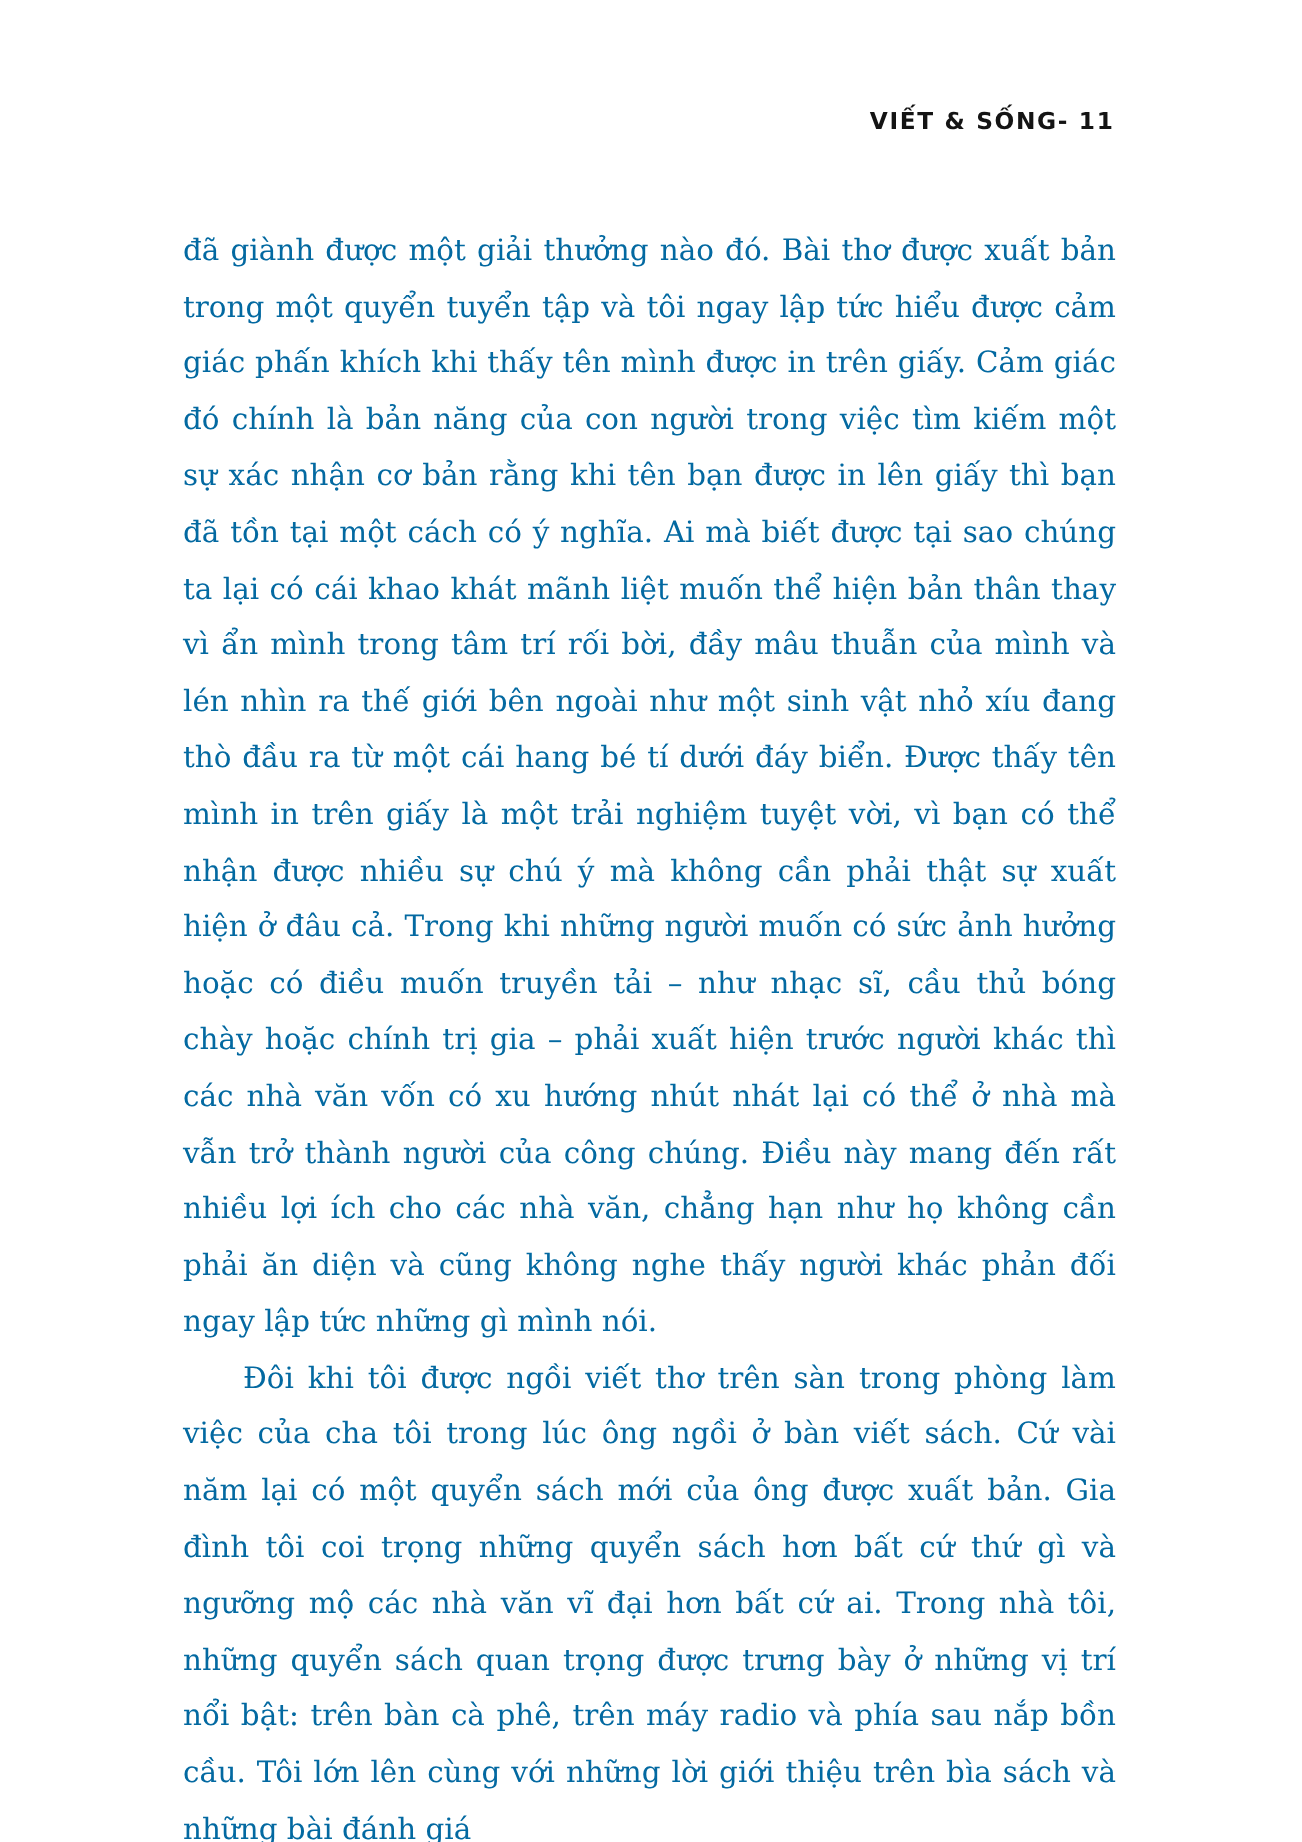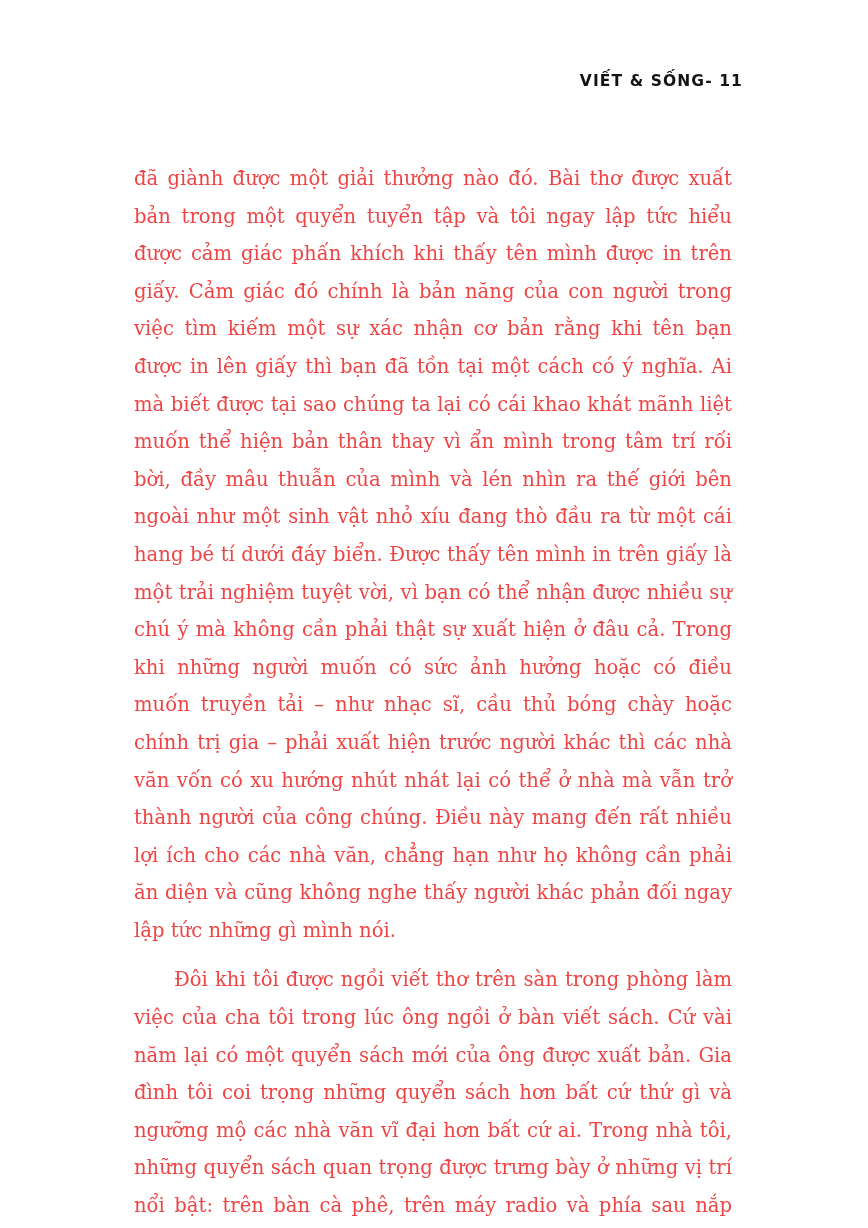--- a/index.html
+++ b/index.html
@@ -27,26 +27,26 @@
     color: #141414;
     white-space: nowrap;
   }
   .text-block {
     position: absolute;
     top: 148px;
     left: 122px;
     width: 622px;
   }
   .para {
-    margin: 12px;
+    margin: 0;
     font-size: 19.6px;
     line-height: 37.6px;
     text-align: justify;
     text-justify: inter-word;
-    color: #ef4444;
+    color: #0369a1;
     hyphens: none;
   }
   .para + .para {
     margin-top: 0;
   }
   .para.indent {
     text-indent: 40px;
   }
 </style>
 </head>

